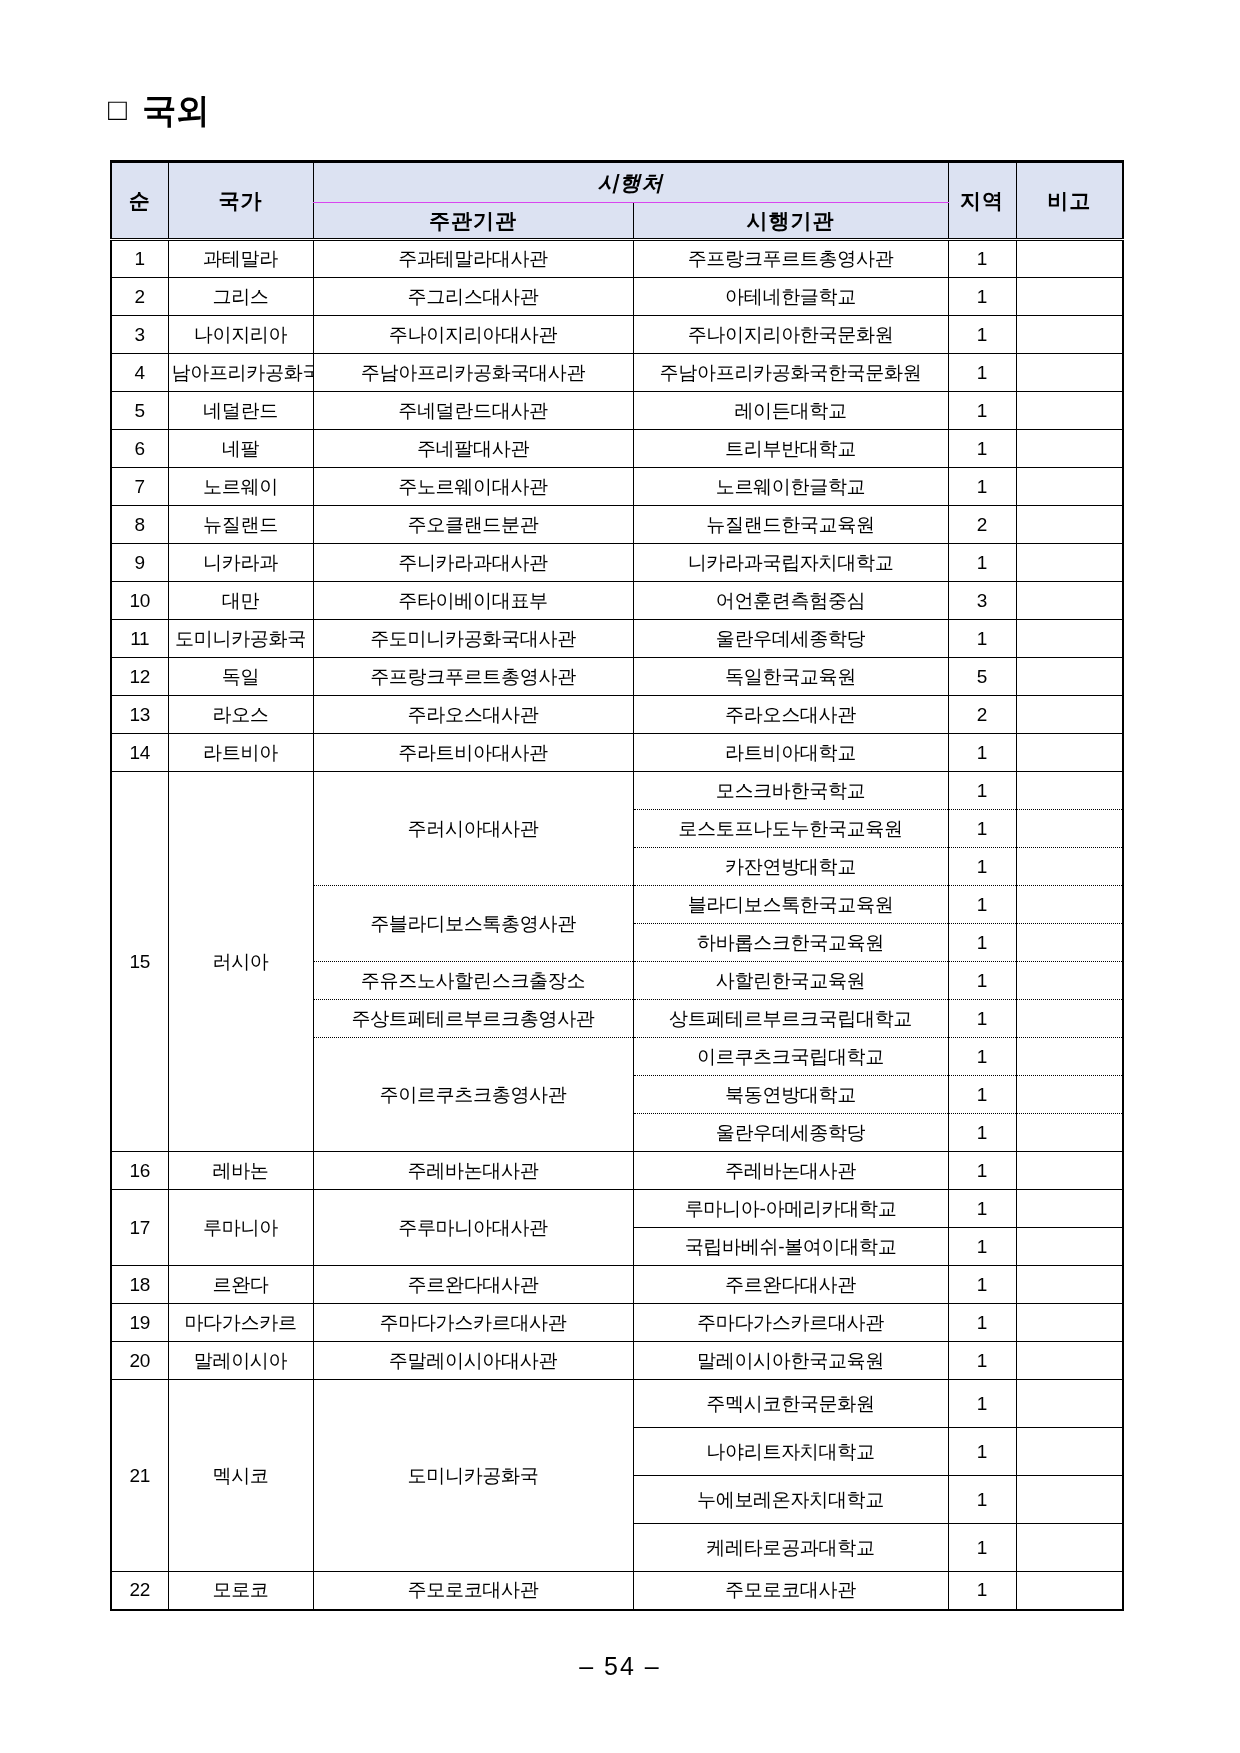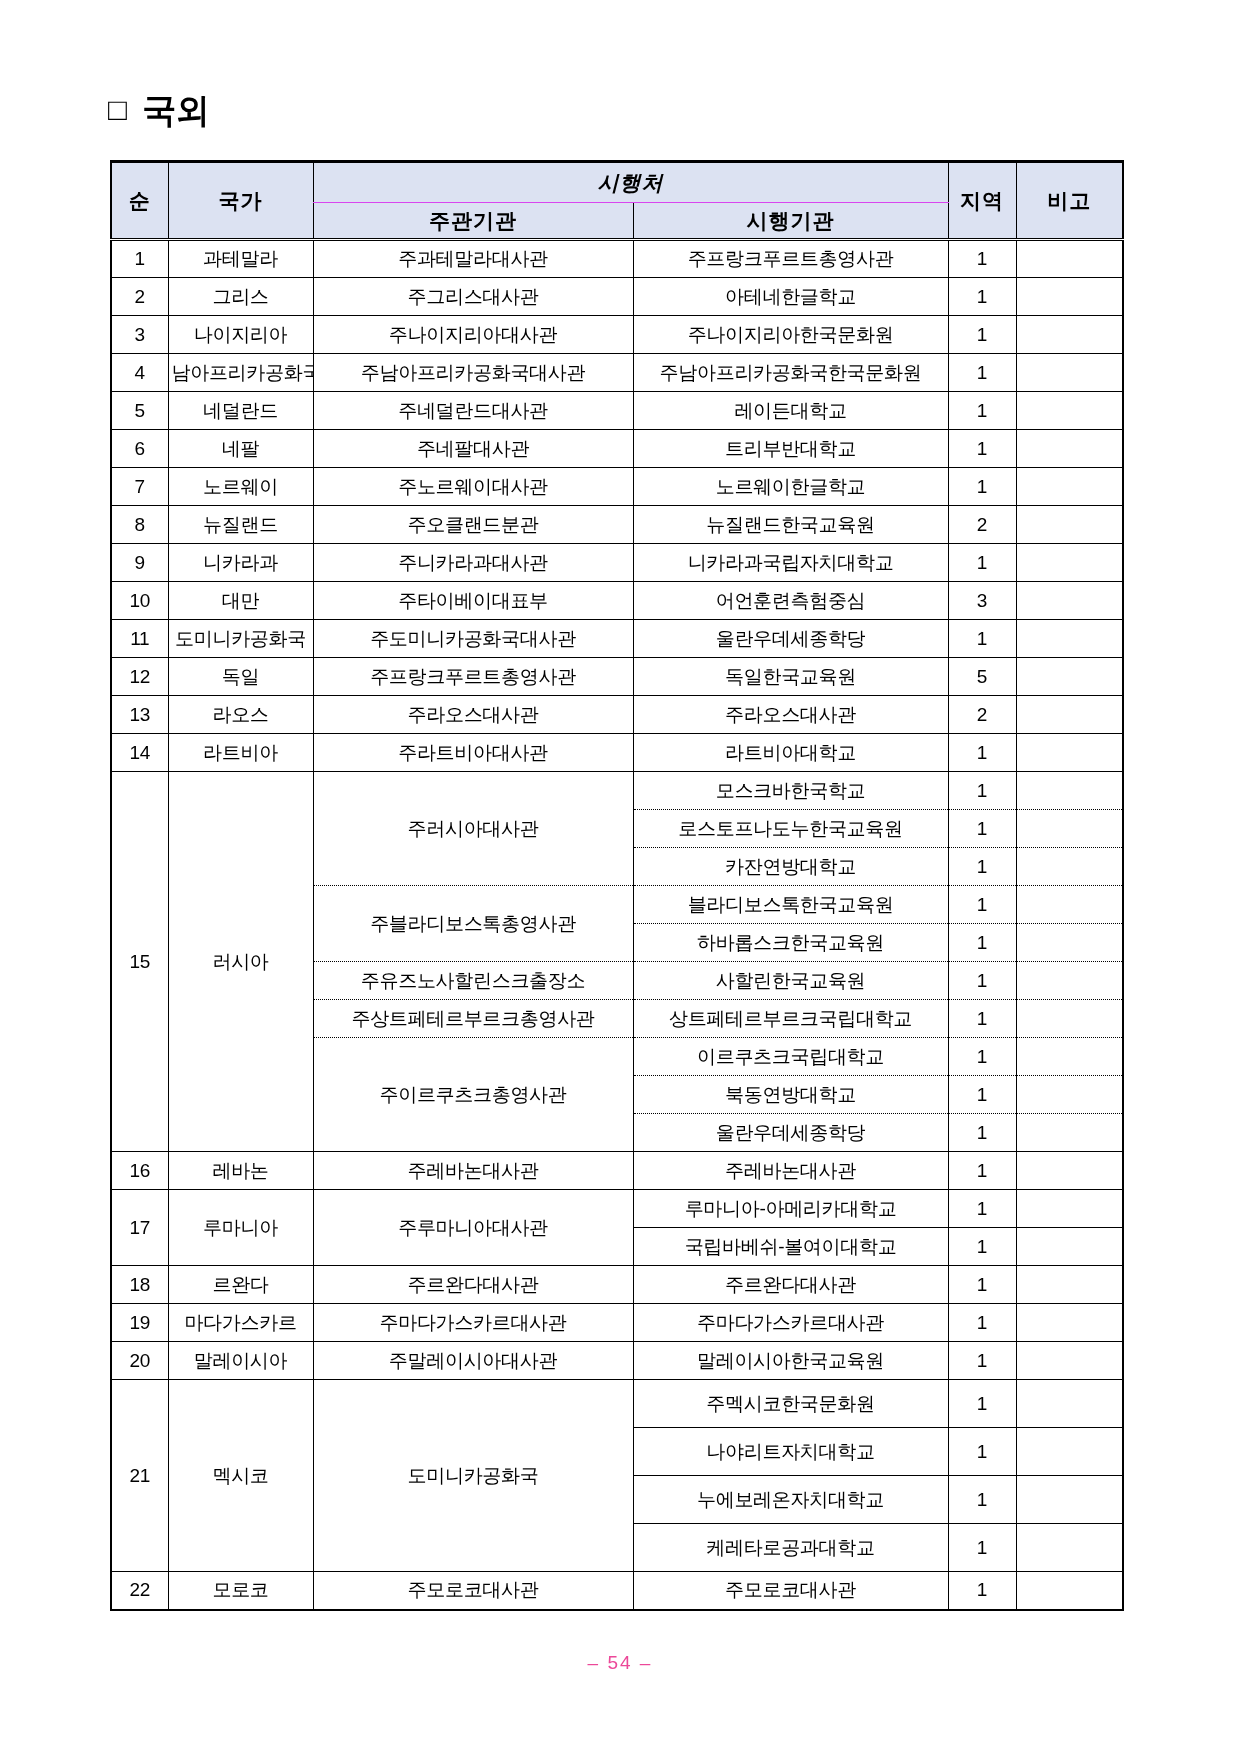--- a/index.html
+++ b/index.html
@@ -48,21 +48,21 @@
   tbody tr { height: 38px; }
   tbody tr.tall { height: 48px; }
 
   tbody tr.country-start td { border-top: 1px solid #000; }
   tbody tr.sub-dotted td    { border-top: 1px dotted #000; }
   tbody tr.sub-solid td     { border-top: 1px solid #000; margin-left: 20px; }
   tbody tr.first-data td    { border-top: 3px double #000; }
 
   .footer {
     position: absolute; left: 0; top: 1652px; width: 1240px;
-    text-align: center; font-size: 19px; color: #ec4899; letter-spacing: 2px;
+    text-align: center; font-size: 25px; color: #000000; letter-spacing: 2px;
   }
 </style>
 </head>
 <body>
 
 <div class="page">
 
   <div class="doc-title">
     <span class="bullet">□</span>
     <span>국외</span>

